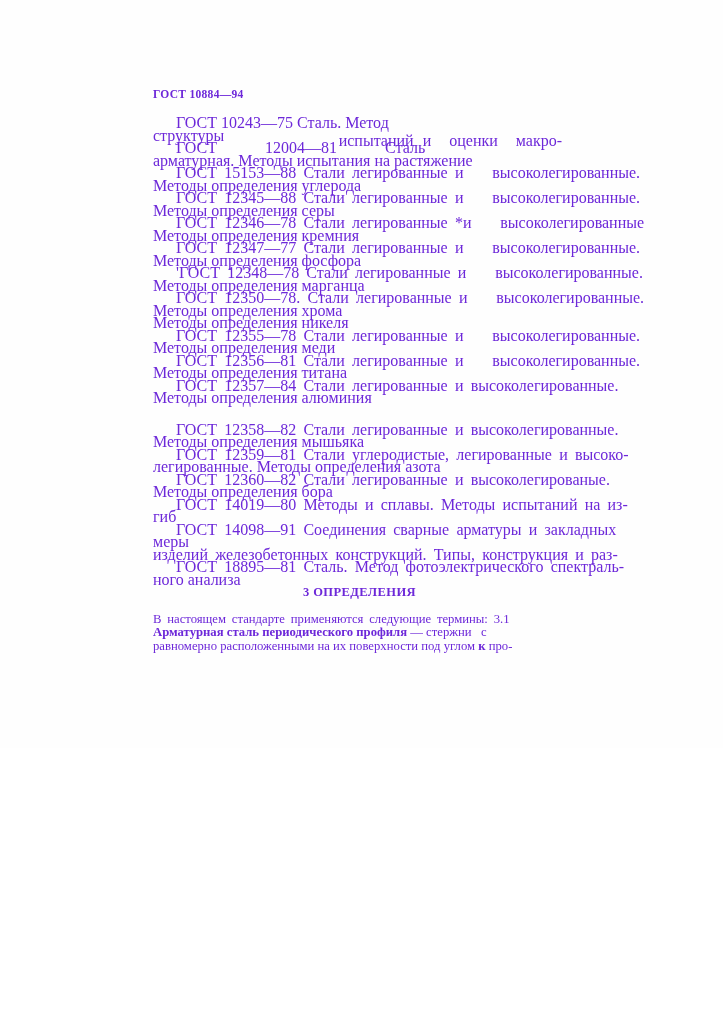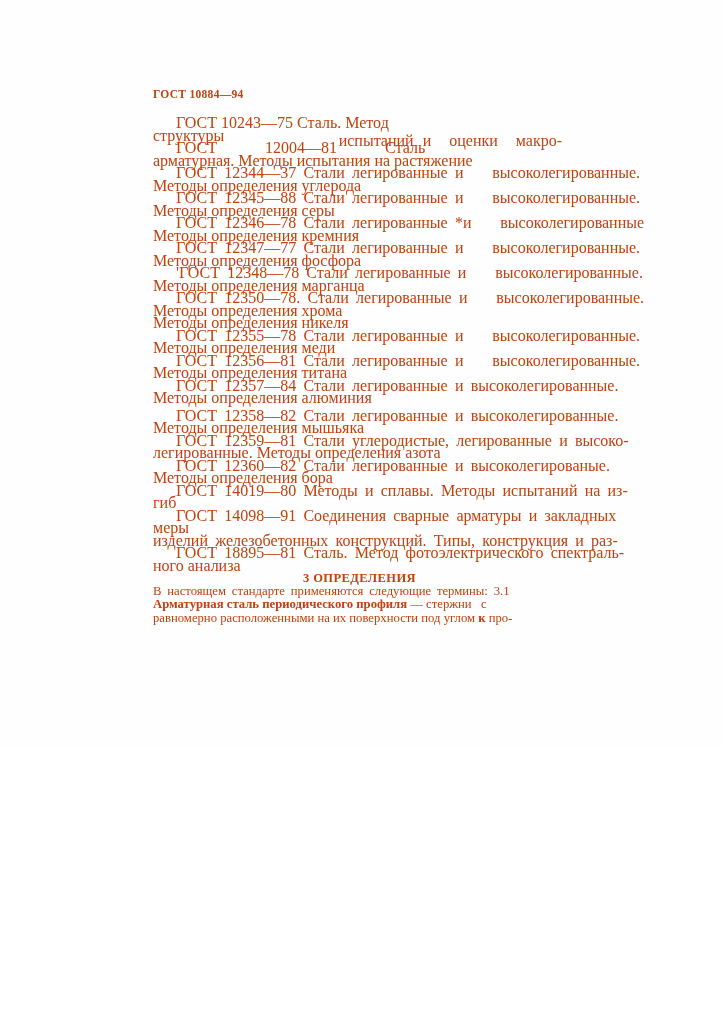--- a/index.html
+++ b/index.html
@@ -14,21 +14,21 @@
     overflow: hidden;
   }
   .page {
     position: absolute;
     left: 0;
     top: 0;
     width: 723px;
     height: 748px;
     background: #fefefe;
     font-family: "Liberation Serif", "DejaVu Serif", serif;
-    color: #c2410c;
+    color: #6d28d9;
   }
   .col {
     position: absolute;
     left: 153px;
     top: 88px;
     width: 413px;
   }
   .running-header {
     font-weight: bold;
     font-size: 11.5px;
@@ -39,54 +39,55 @@
     margin-top: 17px;
     font-size: 16px;
     line-height: 12.5px;
   }
   .ln {
     white-space: pre;
     position: relative;
   }
   .ln.ind { padding-left: 23px; }
   .ln.wide { word-spacing: 3.2px; }
-  .ln.gap { margin-top: 5px; }
+  .ln.gap { margin-top: 19px; }
   .overlay {
     position: absolute;
     right: 4px;
     top: 5px;
     word-spacing: 5px;
     white-space: pre;
   }
   .sec-heading {
     text-align: center;
     font-weight: bold;
     font-size: 12.5px;
     line-height: 13px;
     letter-spacing: 0.4px;
   }
   .para {
+    margin-top: 14px;
     font-size: 12.7px;
     line-height: 13.3px;
   }
   .para .ln.wide { word-spacing: 2.6px; }
   b { font-weight: bold; }
 </style>
 </head>
 <body>
 
 <div class="page">
   <div class="col">
     <div class="running-header">ГОСТ 10884—94</div>
     <div class="refs" id="refs">
         <div class="ln ind">ГОСТ 10243—75 Сталь. Метод</div>
         <div class="ln">структуры<span class="overlay">испытаний и  оценки  макро-</span></div>
         <div class="ln ind">ГОСТ            12004—81            Сталь</div>
         <div class="ln">арматурная. Методы испытания на растяжение</div>
-        <div class="ln ind wide">ГОСТ 12344—37 Стали легированные и    высоколегированные.</div>
+        <div class="ln ind wide">ГОСТ 15153—88 Стали легированные и    высоколегированные.</div>
         <div class="ln">Методы определения углерода</div>
         <div class="ln ind wide">ГОСТ 12345—88 Стали легированные и    высоколегированные.</div>
         <div class="ln">Методы определения серы</div>
         <div class="ln ind wide">ГОСТ 12346—78 Стали легированные *и    высоколегированные</div>
         <div class="ln">Методы определения кремния</div>
         <div class="ln ind wide">ГОСТ 12347—77 Стали легированные и    высоколегированные.</div>
         <div class="ln">Методы определения фосфора</div>
         <div class="ln ind wide">'ГОСТ 12348—78 Стали легированные и    высоколегированные.</div>
         <div class="ln">Методы определения марганца</div>
         <div class="ln ind wide">ГОСТ 12350—78. Стали легированные и    высоколегированные.</div>

